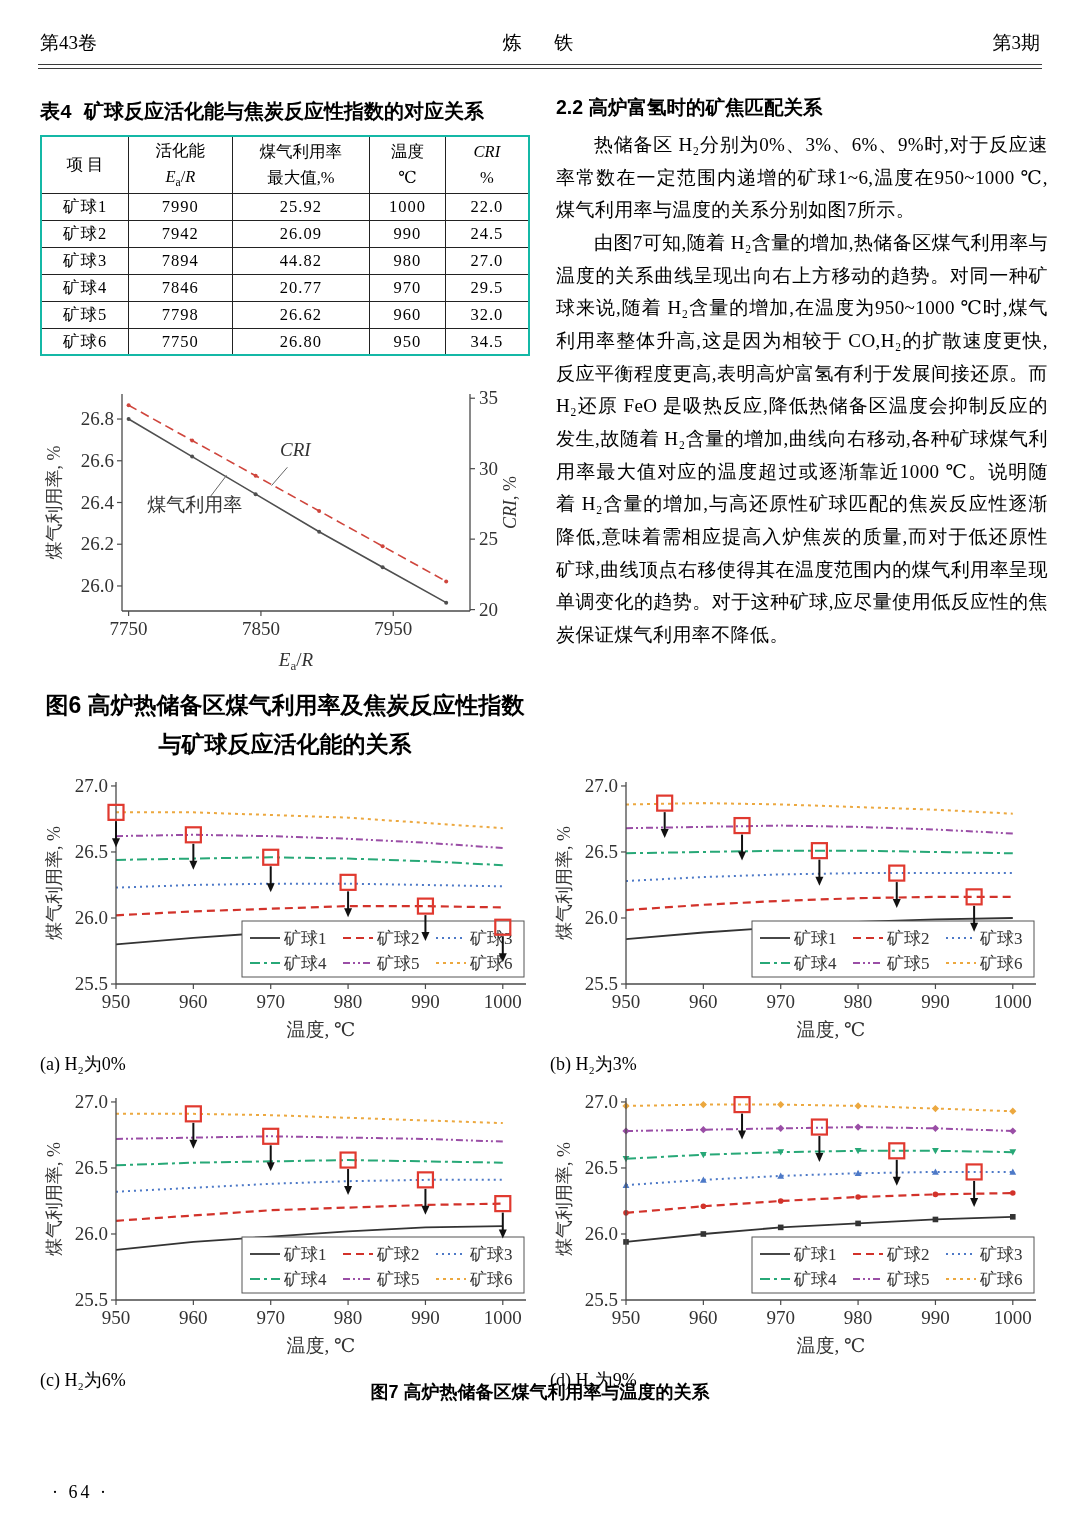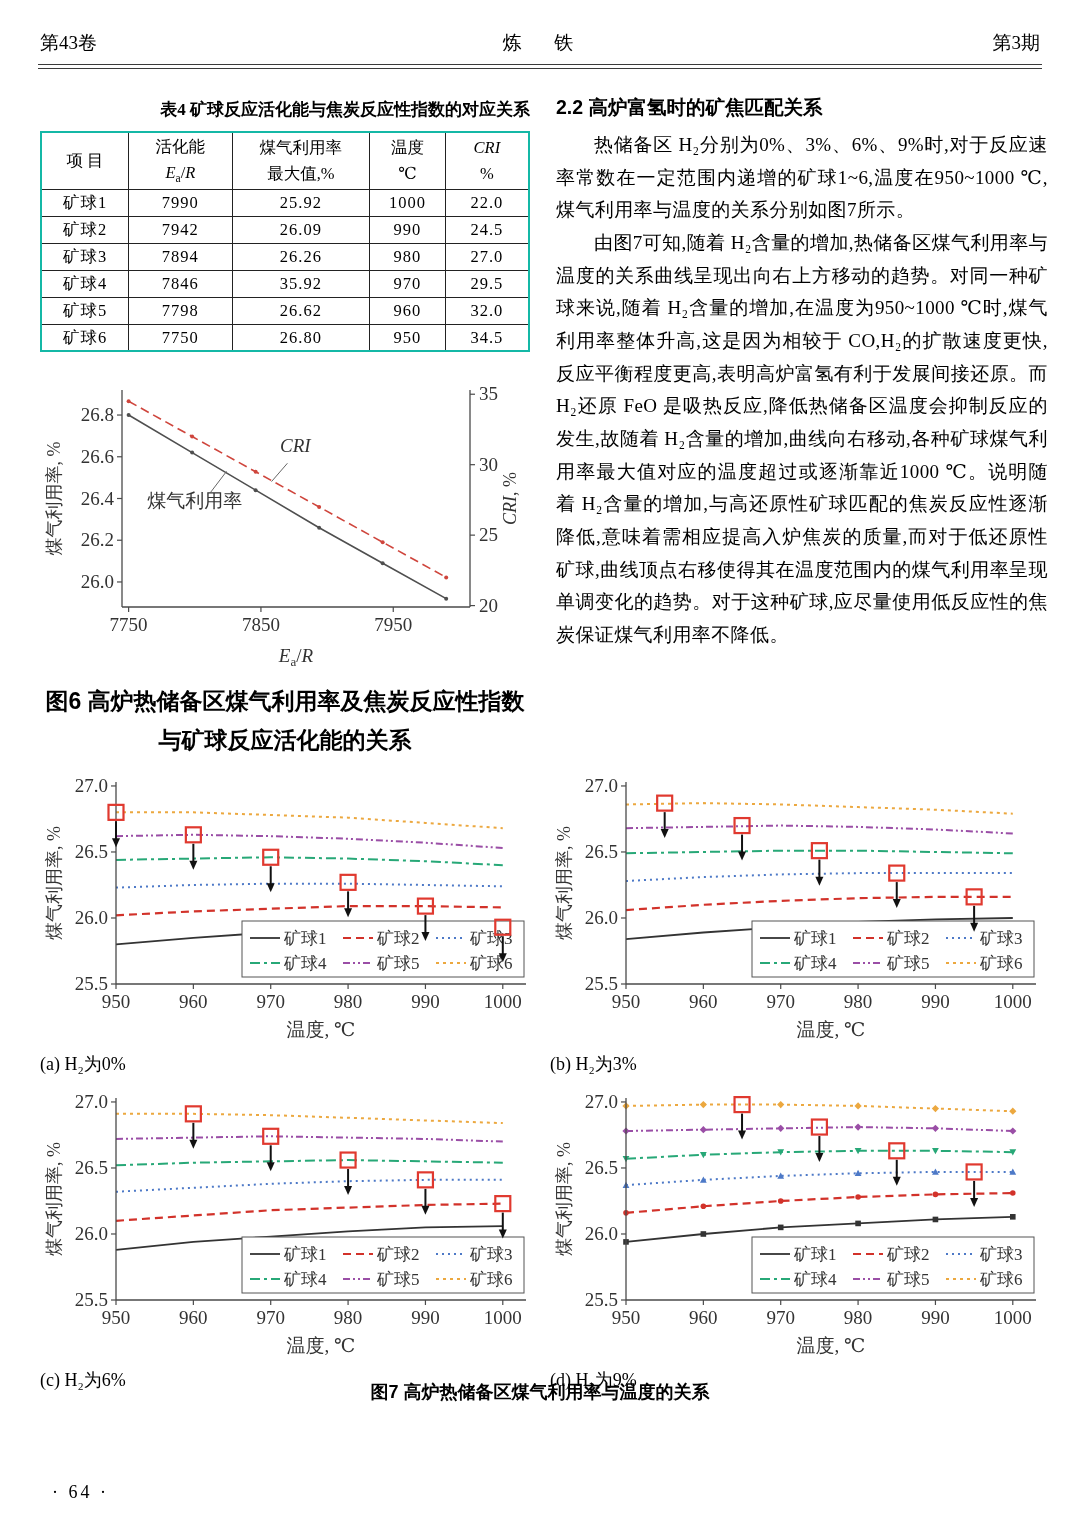--- a/index.html
+++ b/index.html
@@ -16,22 +16,22 @@
     font-size:19px;
   }
   .pg-header .center { letter-spacing:14px; }
   .header-rule {
     position:absolute; top:64px; left:38px; right:38px; height:5px;
     border-top:1.6px solid #3a3a3a; border-bottom:1.6px solid #3a3a3a;
   }
   .col-left  { position:absolute; top:92px;  left:40px;  width:490px; }
   .col-right { position:absolute; top:94px;  left:556px; width:492px; }
   .tbl-caption {
-    text-align:right; font-family:Liberation Serif, serif;
-    font-weight:bold; font-size:17px; margin:6px 0 10px 0;
+    text-align:left; font-family:Liberation Mono, monospace;
+    font-weight:bold; font-size:20px; margin:6px 0 10px 0;
   }
   table.data { border-collapse:collapse; width:100%; border:2px solid #14b8a6; }
   table.data th, table.data td {
     border:1px solid #222; text-align:center; vertical-align:middle;
     font-size:16.5px; padding:1px 2px; height:27px;
   }
   table.data th { font-weight:normal; line-height:1.55; }
   table.data td { letter-spacing:1px; }
   .fig6-wrap { margin-top:22px; }
   .fig-caption {
@@ -105,28 +105,28 @@
           <tr>
             <td>矿球2</td>
             <td>7942</td>
             <td>26.09</td>
             <td>990</td>
             <td>24.5</td>
           </tr>
           <tr>
             <td>矿球3</td>
             <td>7894</td>
-            <td>26.26</td>
+            <td>44.82</td>
             <td>980</td>
             <td>27.0</td>
           </tr>
           <tr>
             <td>矿球4</td>
             <td>7846</td>
-            <td>35.92</td>
+            <td>20.77</td>
             <td>970</td>
             <td>29.5</td>
           </tr>
           <tr>
             <td>矿球5</td>
             <td>7798</td>
             <td>26.62</td>
             <td>960</td>
             <td>32.0</td>
           </tr>

